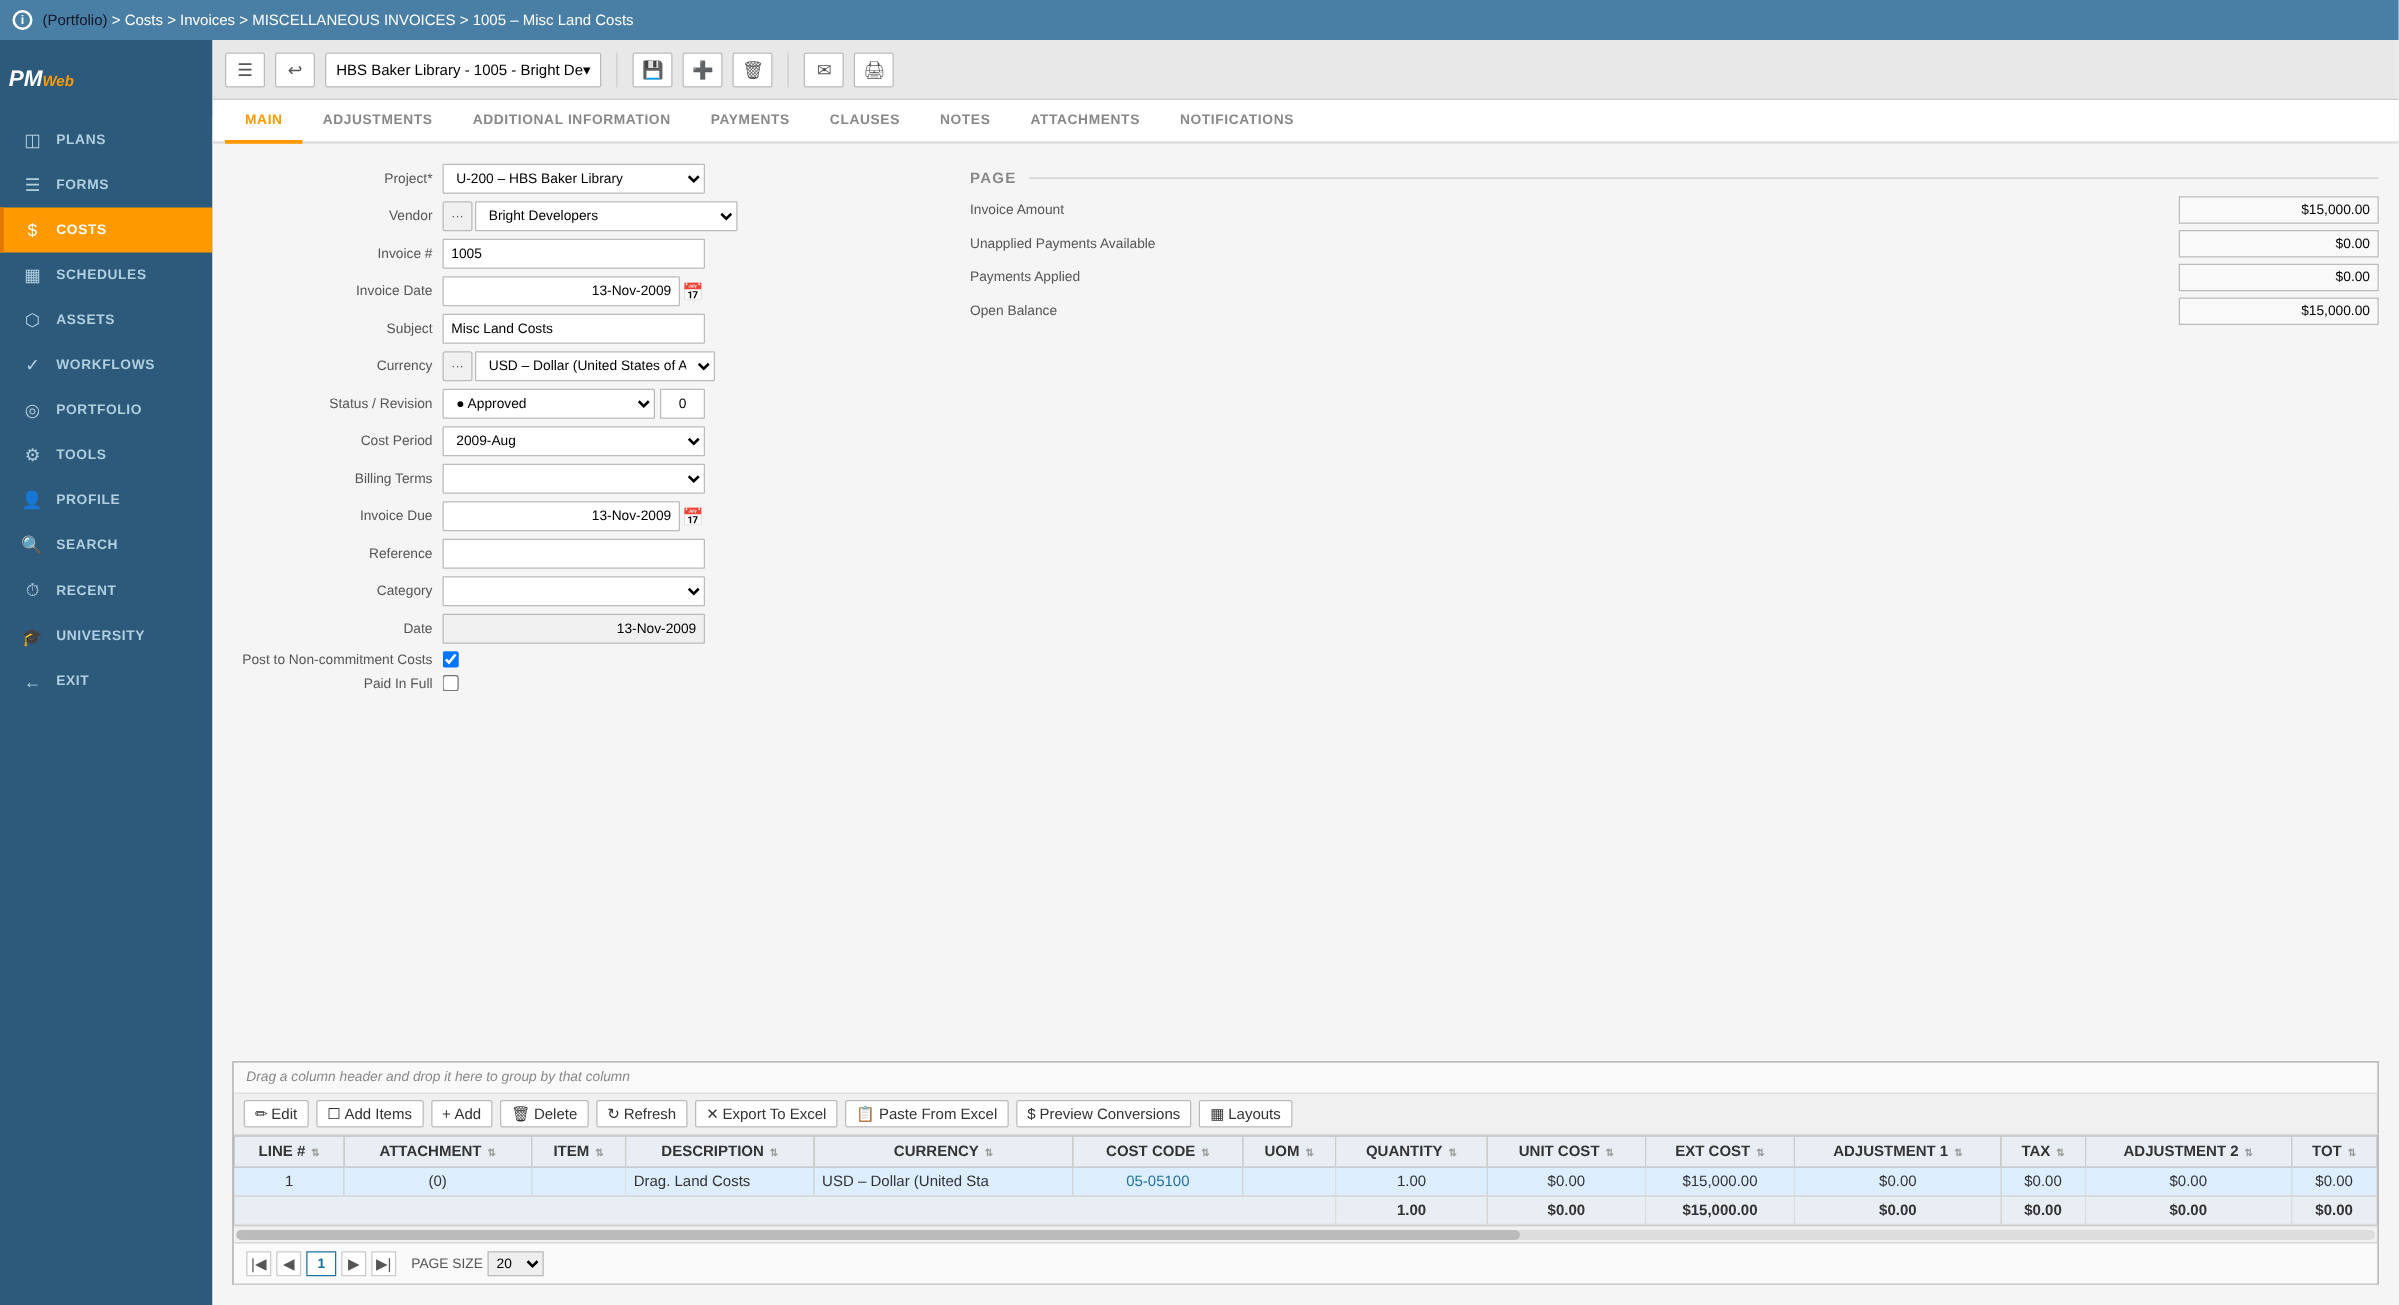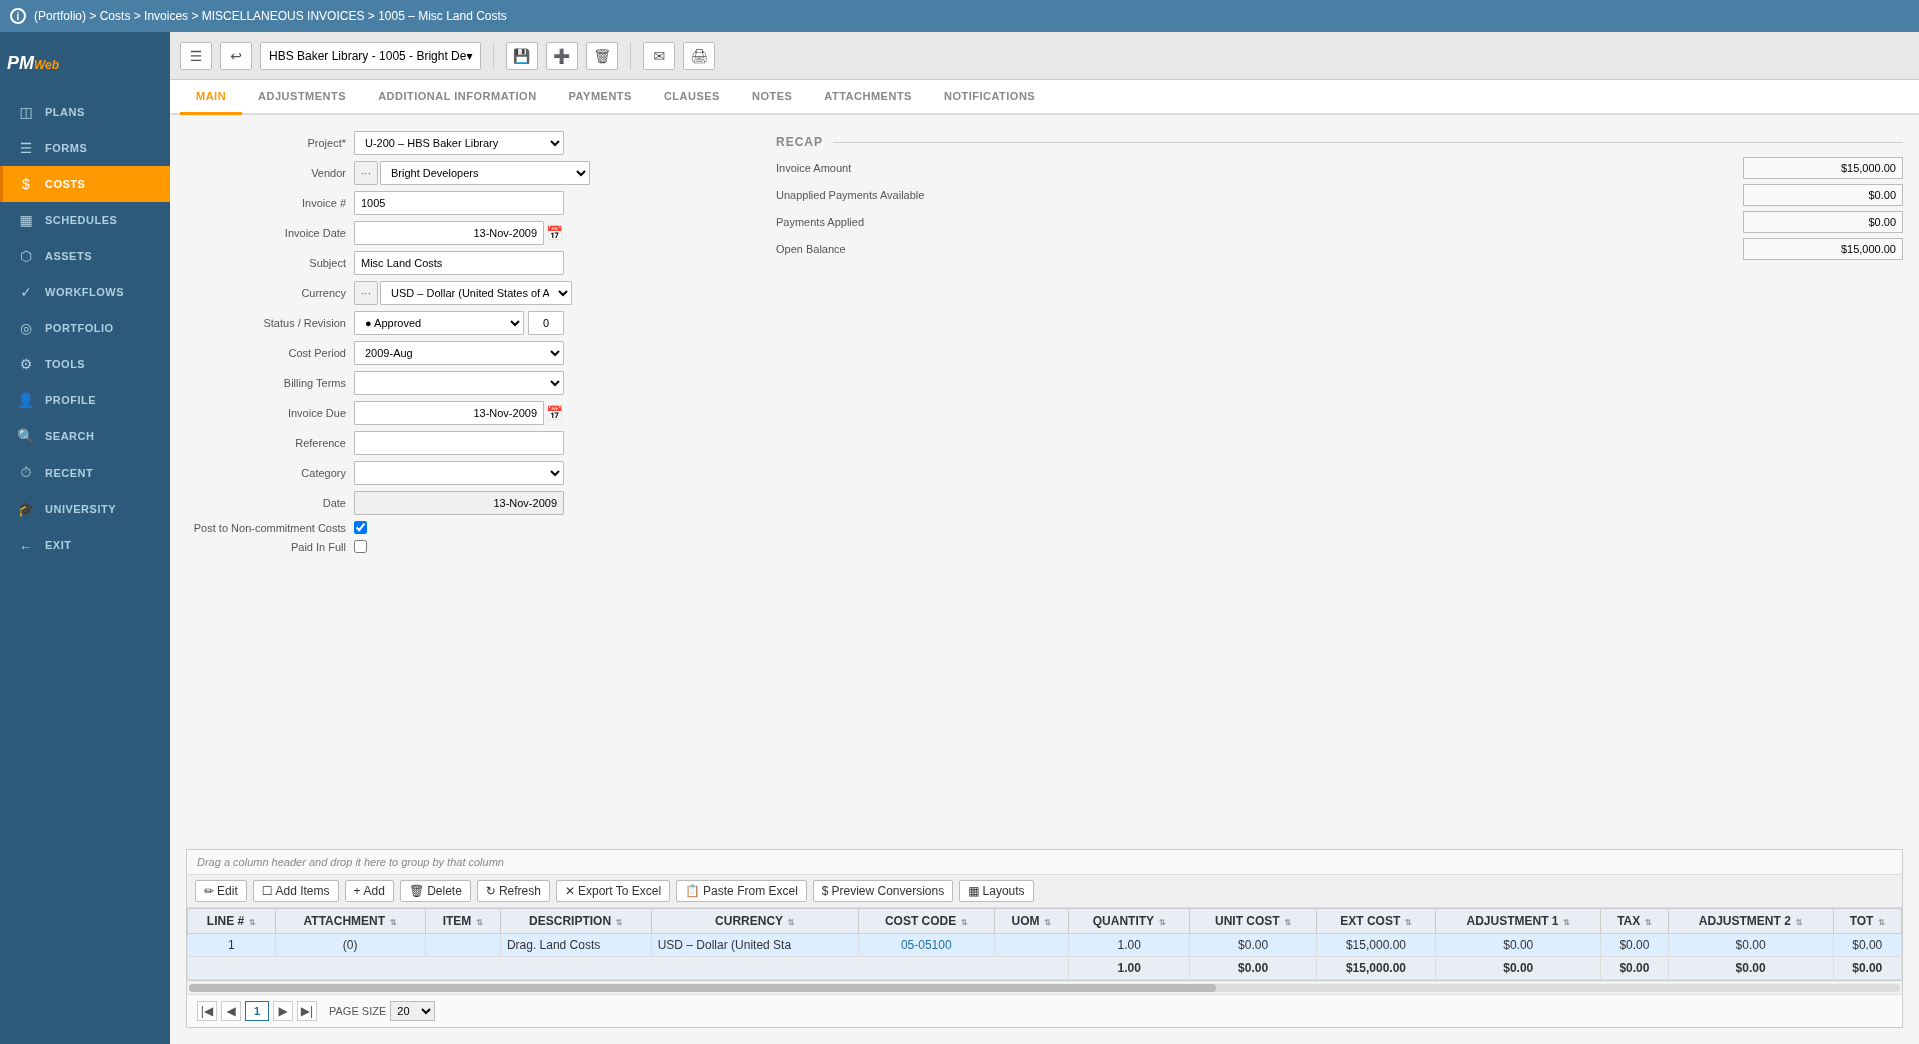--- a/index.html
+++ b/index.html
@@ -14,21 +14,21 @@
       align-items: center;
       padding: 0 10px;
       font-size: 11px;
       flex-shrink: 0;
     }
     .top-bar .info-icon {
       width: 16px; height: 16px; border-radius: 50%; border: 2px solid white;
       display: inline-flex; align-items: center; justify-content: center;
       font-size: 10px; font-weight: bold; margin-right: 8px; cursor: pointer;
     }
-    .breadcrumb a { color: #ffffff; text-decoration: none; }
+    .breadcrumb a { color: #0f172a; text-decoration: none; }
     .breadcrumb span { color: #fff; }
 
     
     .app-body { display: flex; flex: 1; overflow: hidden; }
 
     
     .sidebar {
       width: 170px;
       background: #2d5a7a;
       flex-shrink: 0;
@@ -428,21 +428,21 @@
 
           <div class="form-row">
             <span class="form-label">Paid In Full</span>
             <input type="checkbox" style="">
           </div>
 
         </div>
 
         <div class="form-right">
           <div class="recap-header">
-            <span>RECAP</span>
+            <span>PAGE</span>
           </div>
 
           <div class="recap-row">
             <span class="recap-label">Invoice Amount</span>
             <div class="recap-value">$15,000.00</div>
           </div>
           <div class="recap-row">
             <span class="recap-label">Unapplied Payments Available</span>
             <div class="recap-value">$0.00</div>
           </div>

